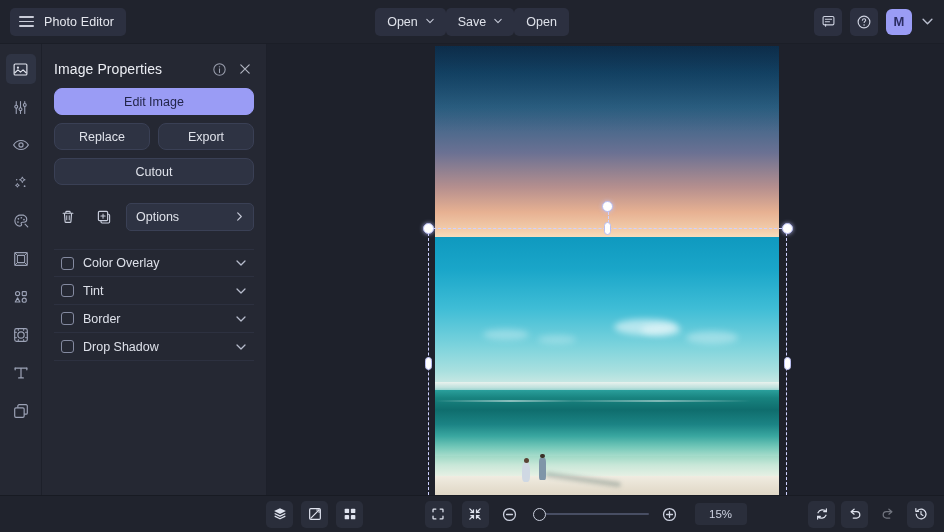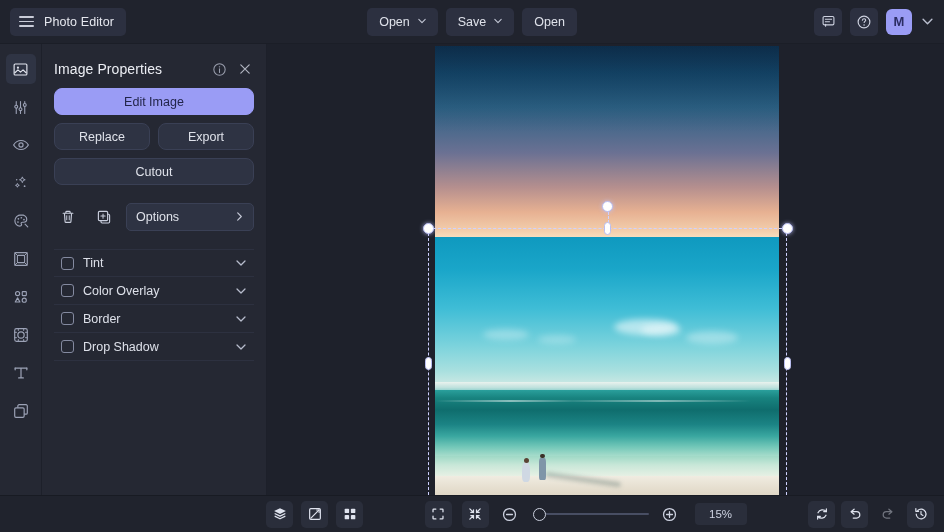--- a/index.html
+++ b/index.html
@@ -34,21 +34,21 @@
     border-radius: 5px;
     background: #2c3040;
     cursor: pointer;
   }
   .hamburger { display: flex; flex-direction: column; gap: 3px; width: 15px; }
   .hamburger i { display: block; height: 1.6px; background: #c9ccd8; border-radius: 1px; }
   .brand-title { font-size: 12.5px; color: #e6e8ef; letter-spacing: .1px; }
 
   .topbar-center {
     position: absolute; left: 0; right: 0; top: 0; bottom: 0;
-    display: flex; align-items: center; justify-content: center; gap: 8px;
+    display: flex; align-items: center; justify-content: center; gap: 0;
     pointer-events: none;
   }
   .topbar-center > * { pointer-events: auto; }
   .tb-btn {
     height: 28px; border-radius: 5px; background: #2c3040;
     color: #dfe2ea; font-size: 12.5px;
     display: flex; align-items: center; gap: 8px;
     padding: 0 12px; cursor: pointer; border: none;
     font-family: "Liberation Sans", sans-serif;
   }
@@ -501,30 +501,30 @@
             <svg width="9" height="9" viewBox="0 0 10 10">
                 <path d="M3 1l4 4-4 4" stroke="#c6cad8" stroke-width="1.3" fill="none" stroke-linecap="round" stroke-linejoin="round"></path>
               </svg>
           </span>
         </div>
       </div>
 
       <div class="acc-list">
         <div class="acc-item">
           <span class="cbox"></span>
-          <span class="acc-label">Tint</span>
+          <span class="acc-label">Color Overlay</span>
           <span class="acc-chev">
             <svg width="10" height="10" viewBox="0 0 10 10">
                 <path d="M1 3l4 4 4-4" stroke="#b7bccc" stroke-width="1.25" fill="none" stroke-linecap="round" stroke-linejoin="round"></path>
               </svg>
           </span>
         </div>
         <div class="acc-item">
           <span class="cbox"></span>
-          <span class="acc-label">Color Overlay</span>
+          <span class="acc-label">Tint</span>
           <span class="acc-chev">
             <svg width="10" height="10" viewBox="0 0 10 10">
                 <path d="M1 3l4 4 4-4" stroke="#b7bccc" stroke-width="1.25" fill="none" stroke-linecap="round" stroke-linejoin="round"></path>
               </svg>
           </span>
         </div>
         <div class="acc-item">
           <span class="cbox"></span>
           <span class="acc-label">Border</span>
           <span class="acc-chev">

